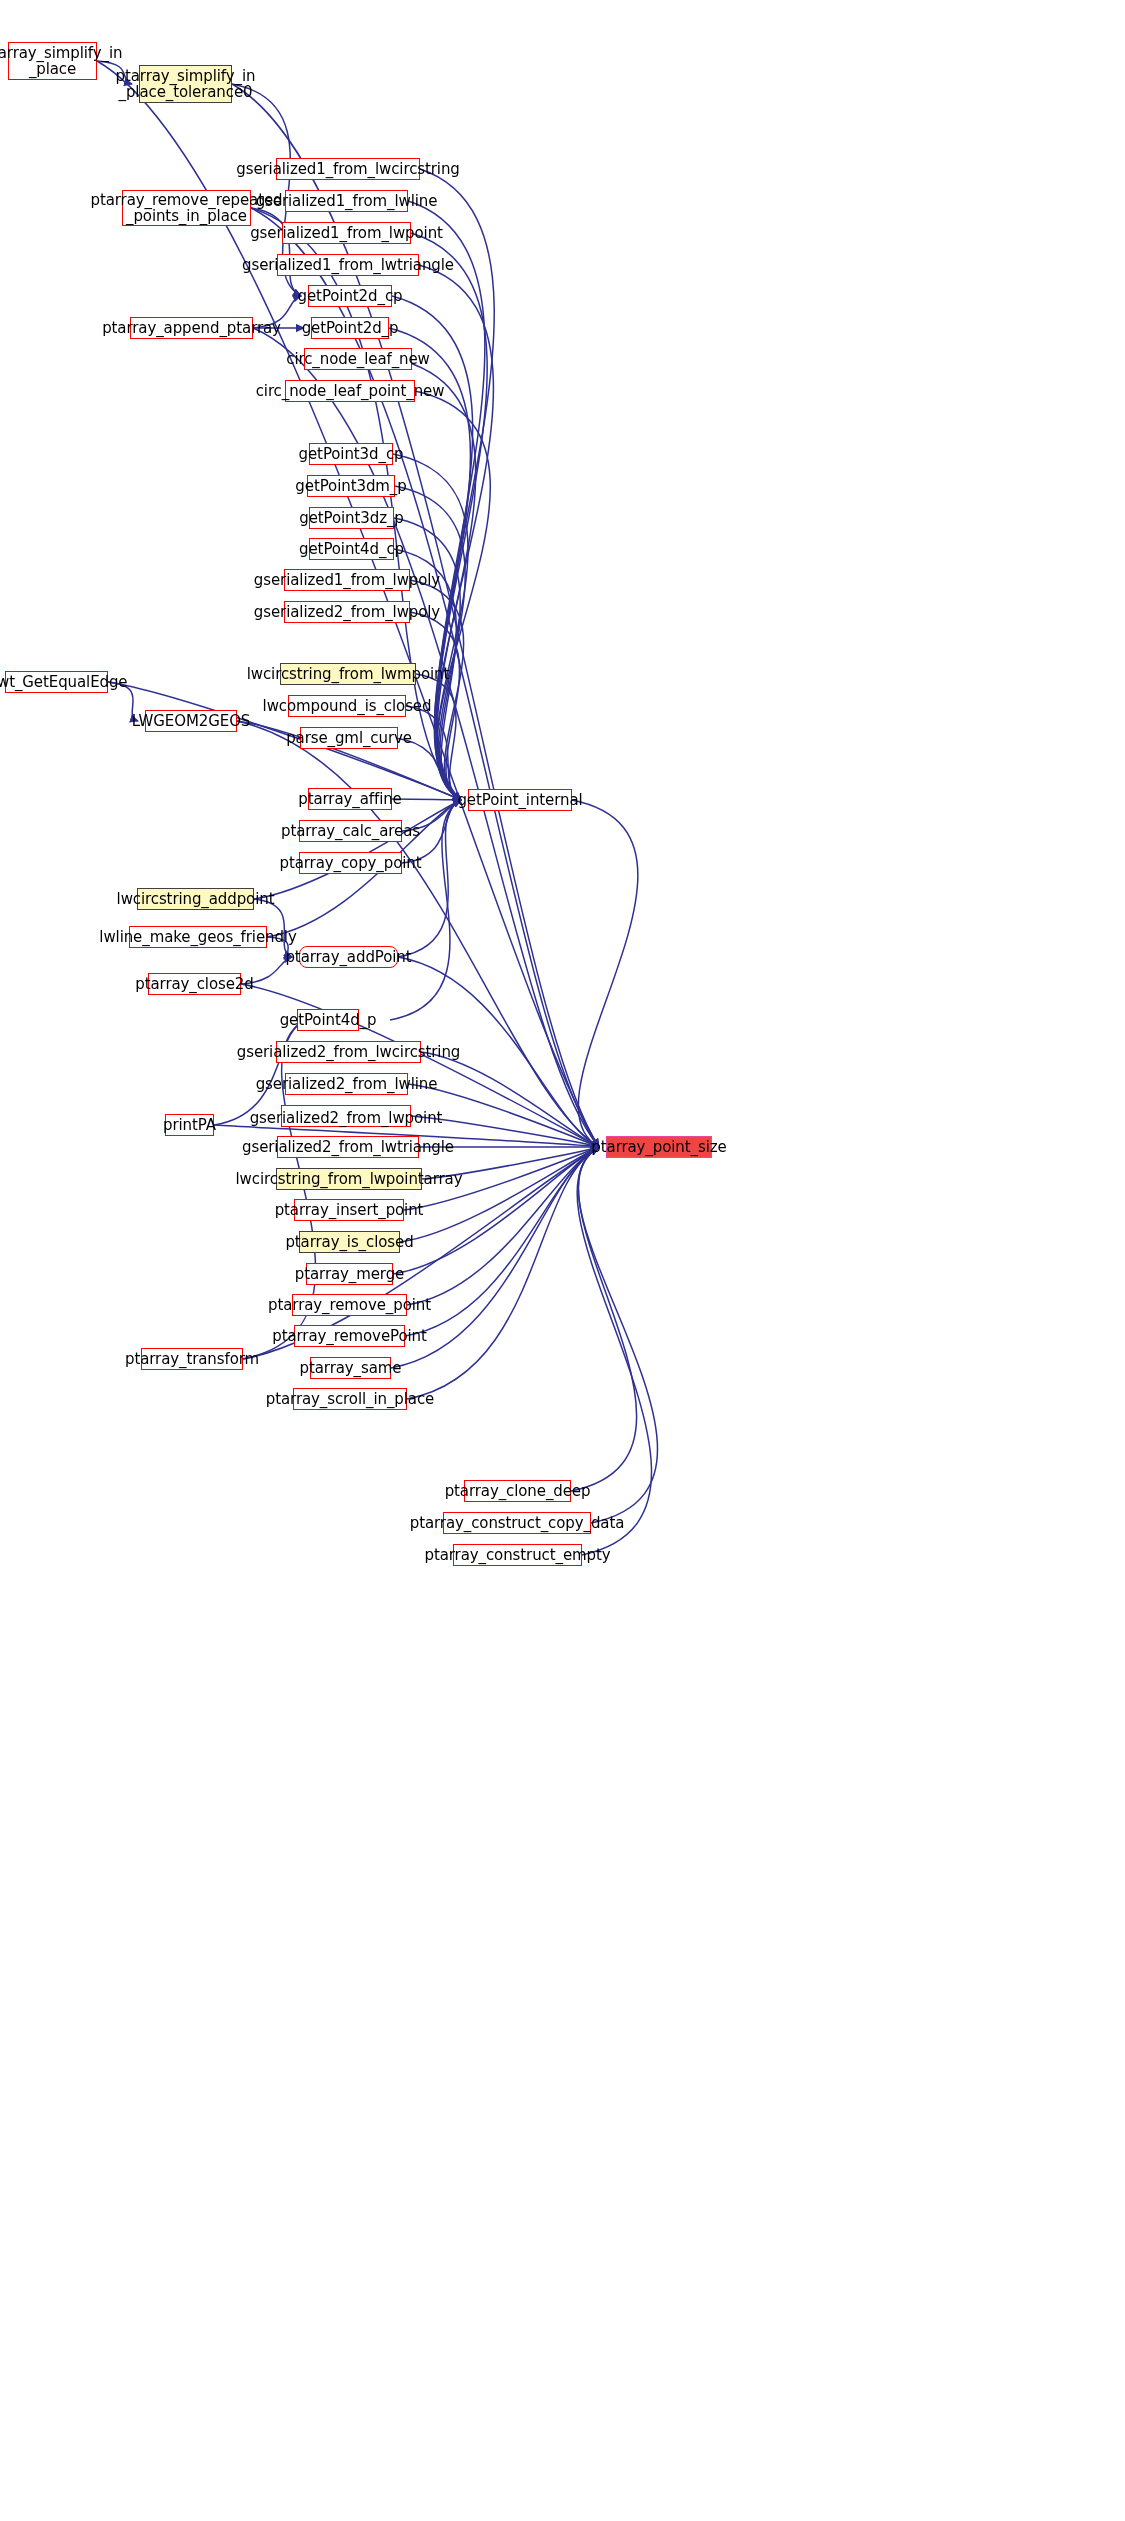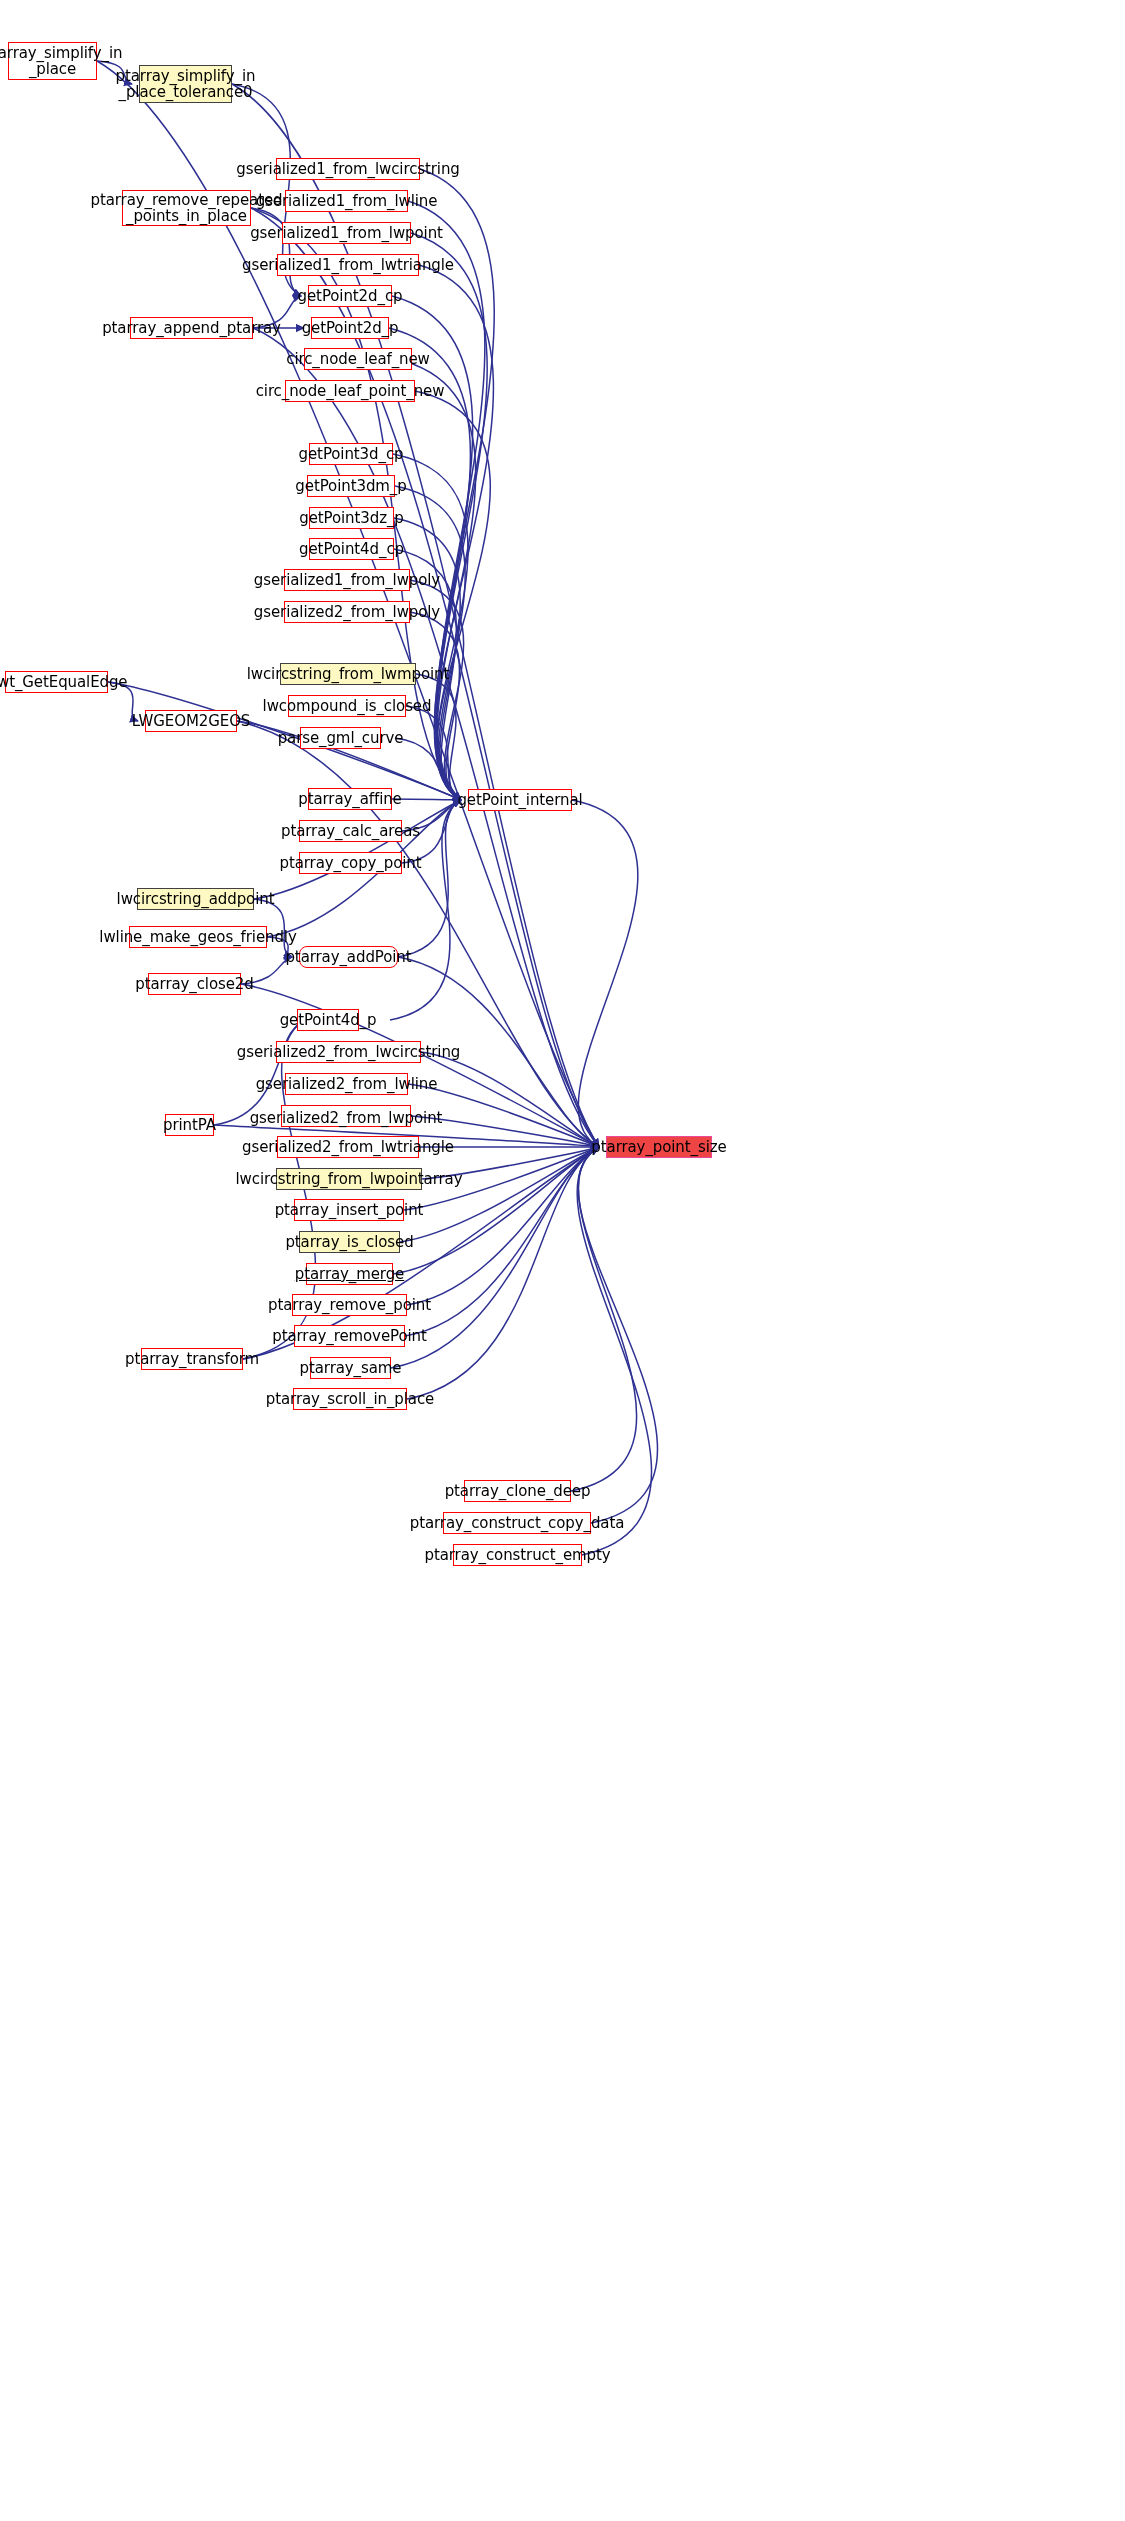--- a/index.html
+++ b/index.html
@@ -107,39 +107,39 @@
     <div class="node" style="left: 285px; top: 380px; width: 130px; height: 22px;"><span>circ_node_leaf_point_new</span></div>
     <div class="node" style="left: 309px; top: 443px; width: 84px; height: 22px;"><span>getPoint3d_cp</span></div>
     <div class="node" style="left: 307px; top: 475px; width: 88px; height: 22px;"><span>getPoint3dm_p</span></div>
     <div class="node" style="left: 309px; top: 507px; width: 85px; height: 22px;"><span>getPoint3dz_p</span></div>
     <div class="node" style="left: 309px; top: 538px; width: 85px; height: 22px;"><span>getPoint4d_cp</span></div>
     <div class="node" style="left: 284px; top: 569px; width: 126px; height: 22px;"><span>gserialized1_from_lwpoly</span></div>
     <div class="node" style="left: 284px; top: 601px; width: 126px; height: 22px;"><span>gserialized2_from_lwpoly</span></div>
     <div class="node gray" style="left: 280px; top: 663px; width: 136px; height: 22px;"><span>lwcircstring_from_lwmpoint</span></div>
     <div class="node" style="left: 288px; top: 695px; width: 118px; height: 22px;"><span>lwcompound_is_closed</span></div>
     <div class="node" style="left: 5px; top: 671px; width: 103px; height: 22px;"><span>_lwt_GetEqualEdge</span></div>
-    <div class="node" style="left: 300px; top: 727px; width: 81px; height: 22px;"><span>parse_gml_curve</span></div>
+    <div class="node" style="left: 300px; top: 727px; width: 98px; height: 22px;"><span>parse_gml_curve</span></div>
     <div class="node" style="left: 145px; top: 710px; width: 92px; height: 22px;"><span>LWGEOM2GEOS</span></div>
     <div class="node" style="left: 308px; top: 788px; width: 84px; height: 22px;"><span>ptarray_affine</span></div>
     <div class="node" style="left: 299px; top: 820px; width: 103px; height: 22px;"><span>ptarray_calc_areas</span></div>
     <div class="node" style="left: 299px; top: 852px; width: 103px; height: 22px;"><span>ptarray_copy_point</span></div>
     <div class="node gray" style="left: 137px; top: 888px; width: 117px; height: 22px;"><span>lwcircstring_addpoint</span></div>
     <div class="node" style="left: 129px; top: 926px; width: 138px; height: 22px;"><span>lwline_make_geos_friendly</span></div>
     <div class="node" style="left: 299px; top: 946px; width: 99px; height: 22px; border-radius: 8px;"><span>ptarray_addPoint</span></div>
     <div class="node" style="left: 148px; top: 973px; width: 93px; height: 22px;"><span>ptarray_close2d</span></div>
     <div class="node" style="left: 297px; top: 1009px; width: 62px; height: 22px;"><span>getPoint4d_p</span></div>
     <div class="node" style="left: 276px; top: 1041px; width: 145px; height: 22px;"><span>gserialized2_from_lwcircstring</span></div>
     <div class="node" style="left: 285px; top: 1073px; width: 123px; height: 22px;"><span>gserialized2_from_lwline</span></div>
     <div class="node" style="left: 281px; top: 1105px; width: 130px; height: 22px; align-items: flex-end;"><span>gserialized2_from_lwpoint</span></div>
     <div class="node" style="left: 277px; top: 1136px; width: 142px; height: 22px;"><span>gserialized2_from_lwtriangle</span></div>
     <div class="node gray" style="left: 276px; top: 1168px; width: 146px; height: 22px;"><span>lwcircstring_from_lwpointarray</span></div>
     <div class="node" style="left: 294px; top: 1199px; width: 110px; height: 22px;"><span>ptarray_insert_point</span></div>
     <div class="node" style="left: 165px; top: 1114px; width: 49px; height: 22px;"><span>printPA</span></div>
     <div class="node gray" style="left: 299px; top: 1231px; width: 101px; height: 22px;"><span>ptarray_is_closed</span></div>
-    <div class="node" style="left: 306px; top: 1263px; width: 87px; height: 22px; text-decoration: underline;"><span>ptarray_merge</span></div>
+    <div class="node" style="left: 306px; top: 1263px; width: 87px; height: 22px;"><span>ptarray_merge</span></div>
     <div class="node" style="left: 292px; top: 1294px; width: 115px; height: 22px;"><span>ptarray_remove_point</span></div>
     <div class="node" style="left: 294px; top: 1325px; width: 111px; height: 22px;"><span>ptarray_removePoint</span></div>
     <div class="node" style="left: 310px; top: 1357px; width: 81px; height: 22px;"><span>ptarray_same</span></div>
     <div class="node" style="left: 293px; top: 1388px; width: 114px; height: 22px;"><span>ptarray_scroll_in_place</span></div>
     <div class="node" style="left: 141px; top: 1348px; width: 102px; height: 22px;"><span>ptarray_transform</span></div>
     <div class="node" style="left: 468px; top: 789px; width: 104px; height: 22px;"><span>getPoint_internal</span></div>
     <div class="node current" style="left: 606px; top: 1136px; width: 106px; height: 22px;"><span>ptarray_point_size</span></div>
     <div class="node" style="left: 464px; top: 1480px; width: 107px; height: 22px;"><span>ptarray_clone_deep</span></div>
     <div class="node" style="left: 443px; top: 1512px; width: 148px; height: 22px;"><span>ptarray_construct_copy_data</span></div>
     <div class="node" style="left: 453px; top: 1544px; width: 129px; height: 22px;"><span>ptarray_construct_empty</span></div>

